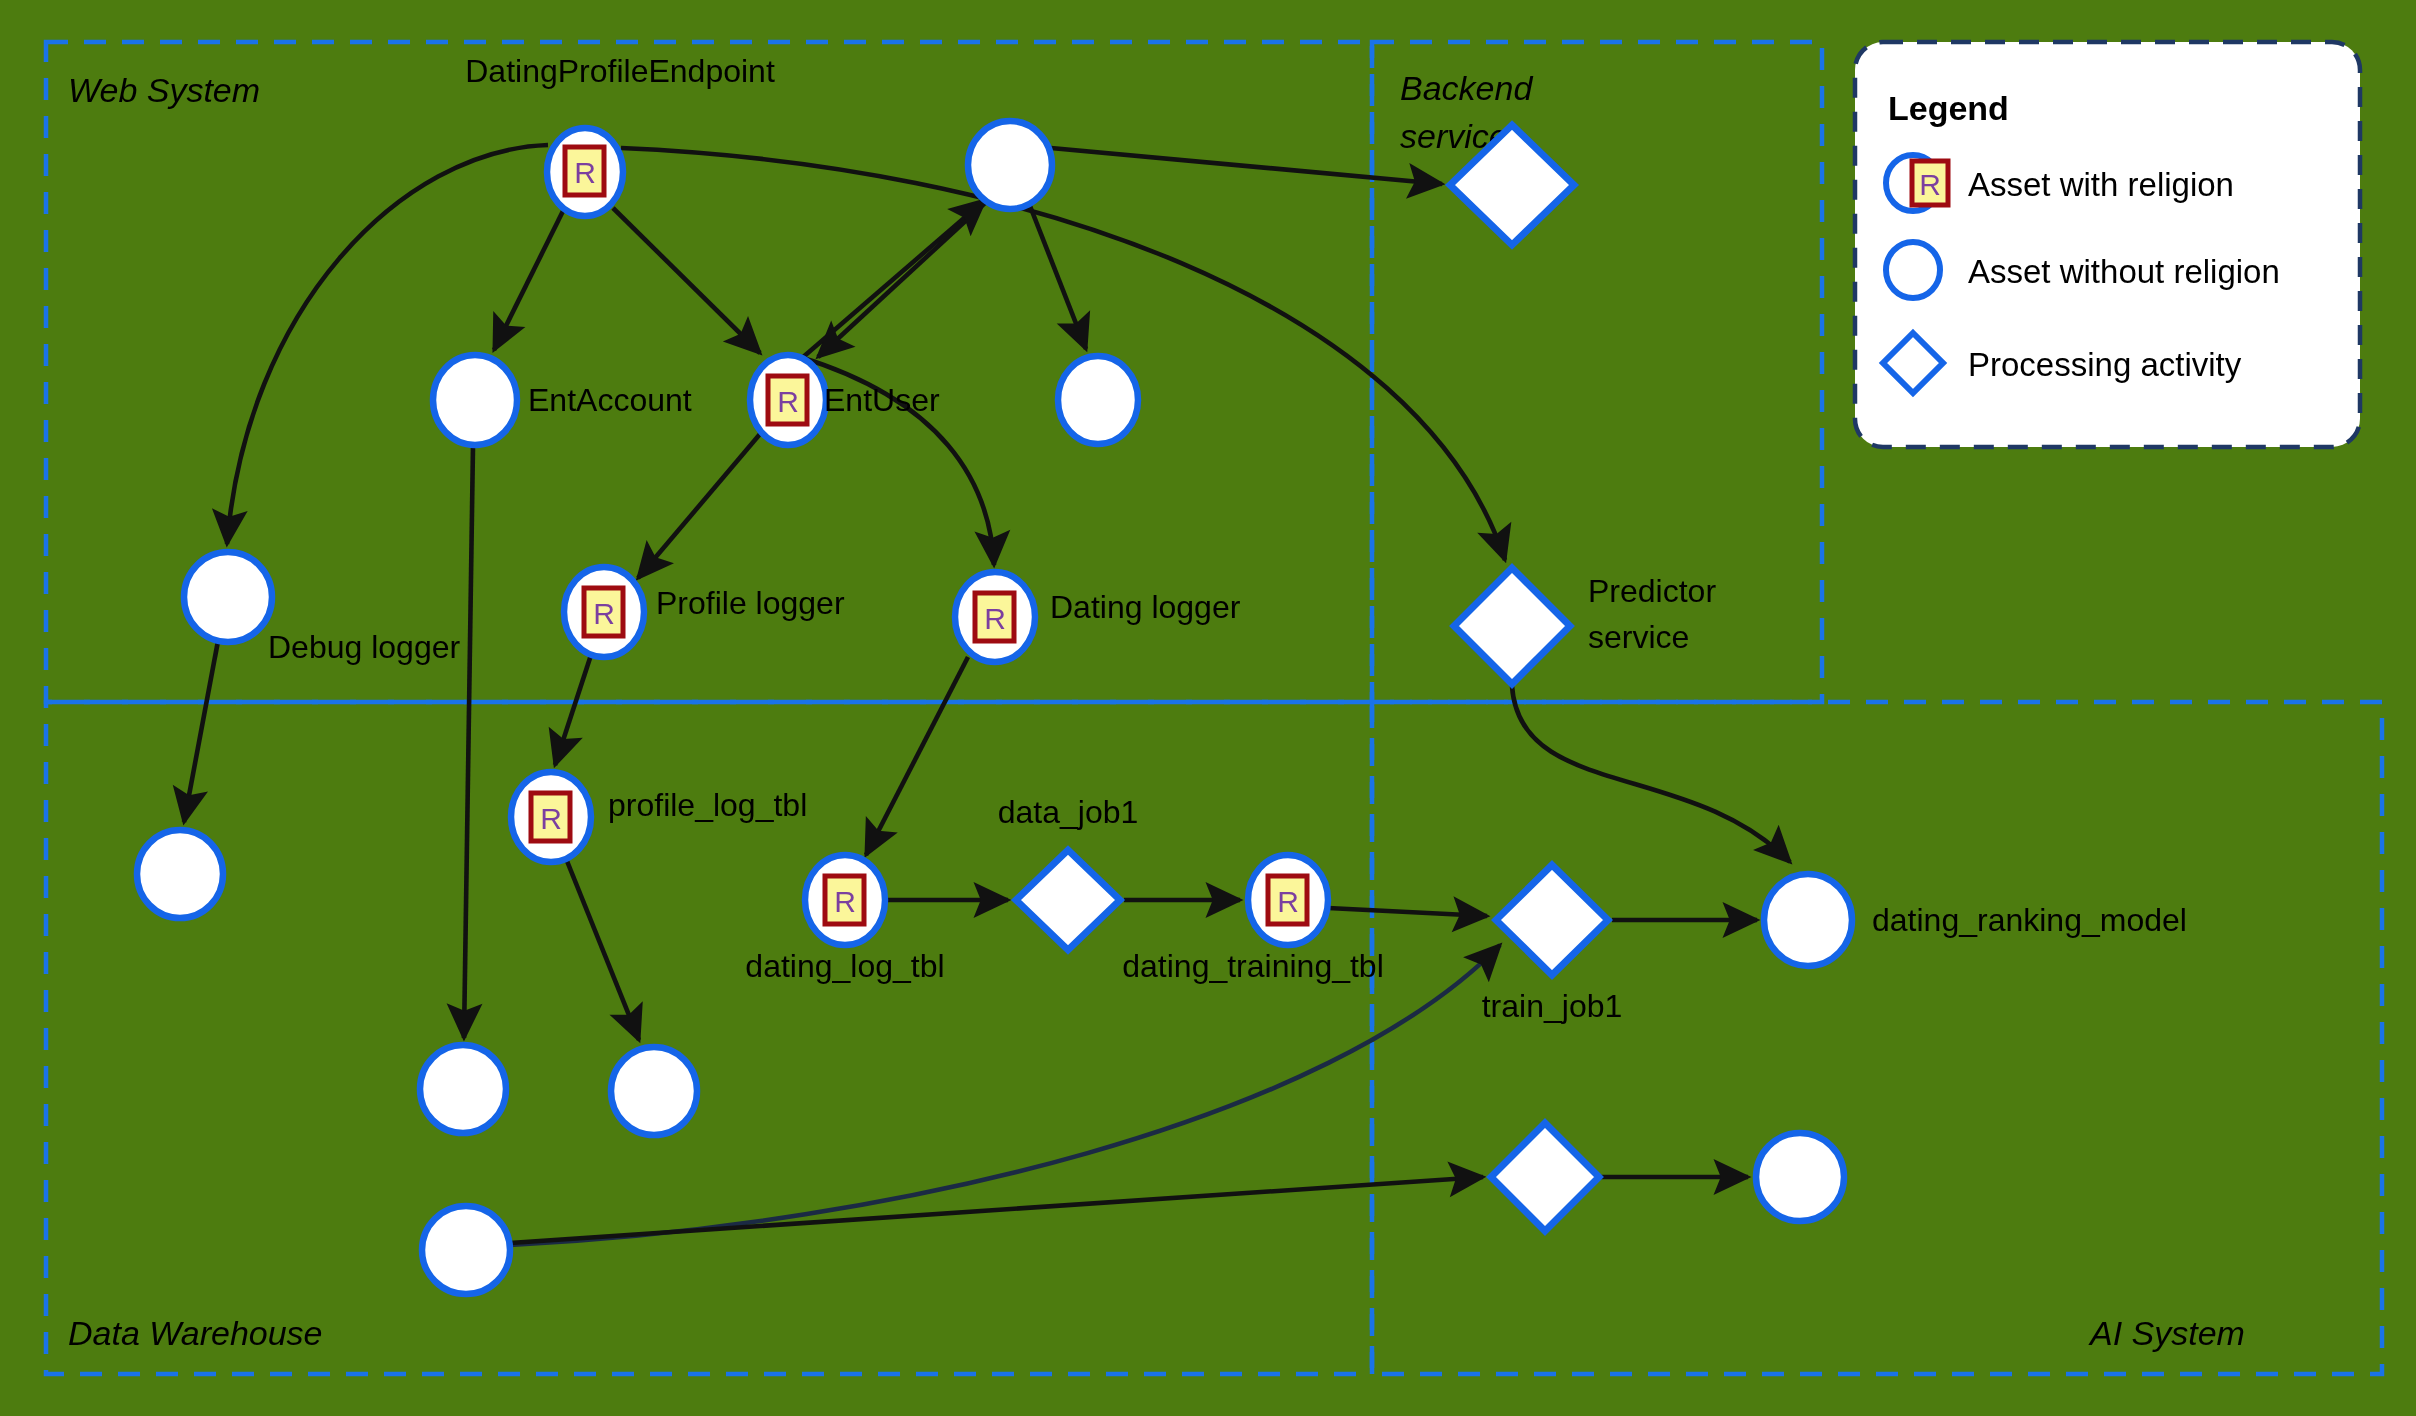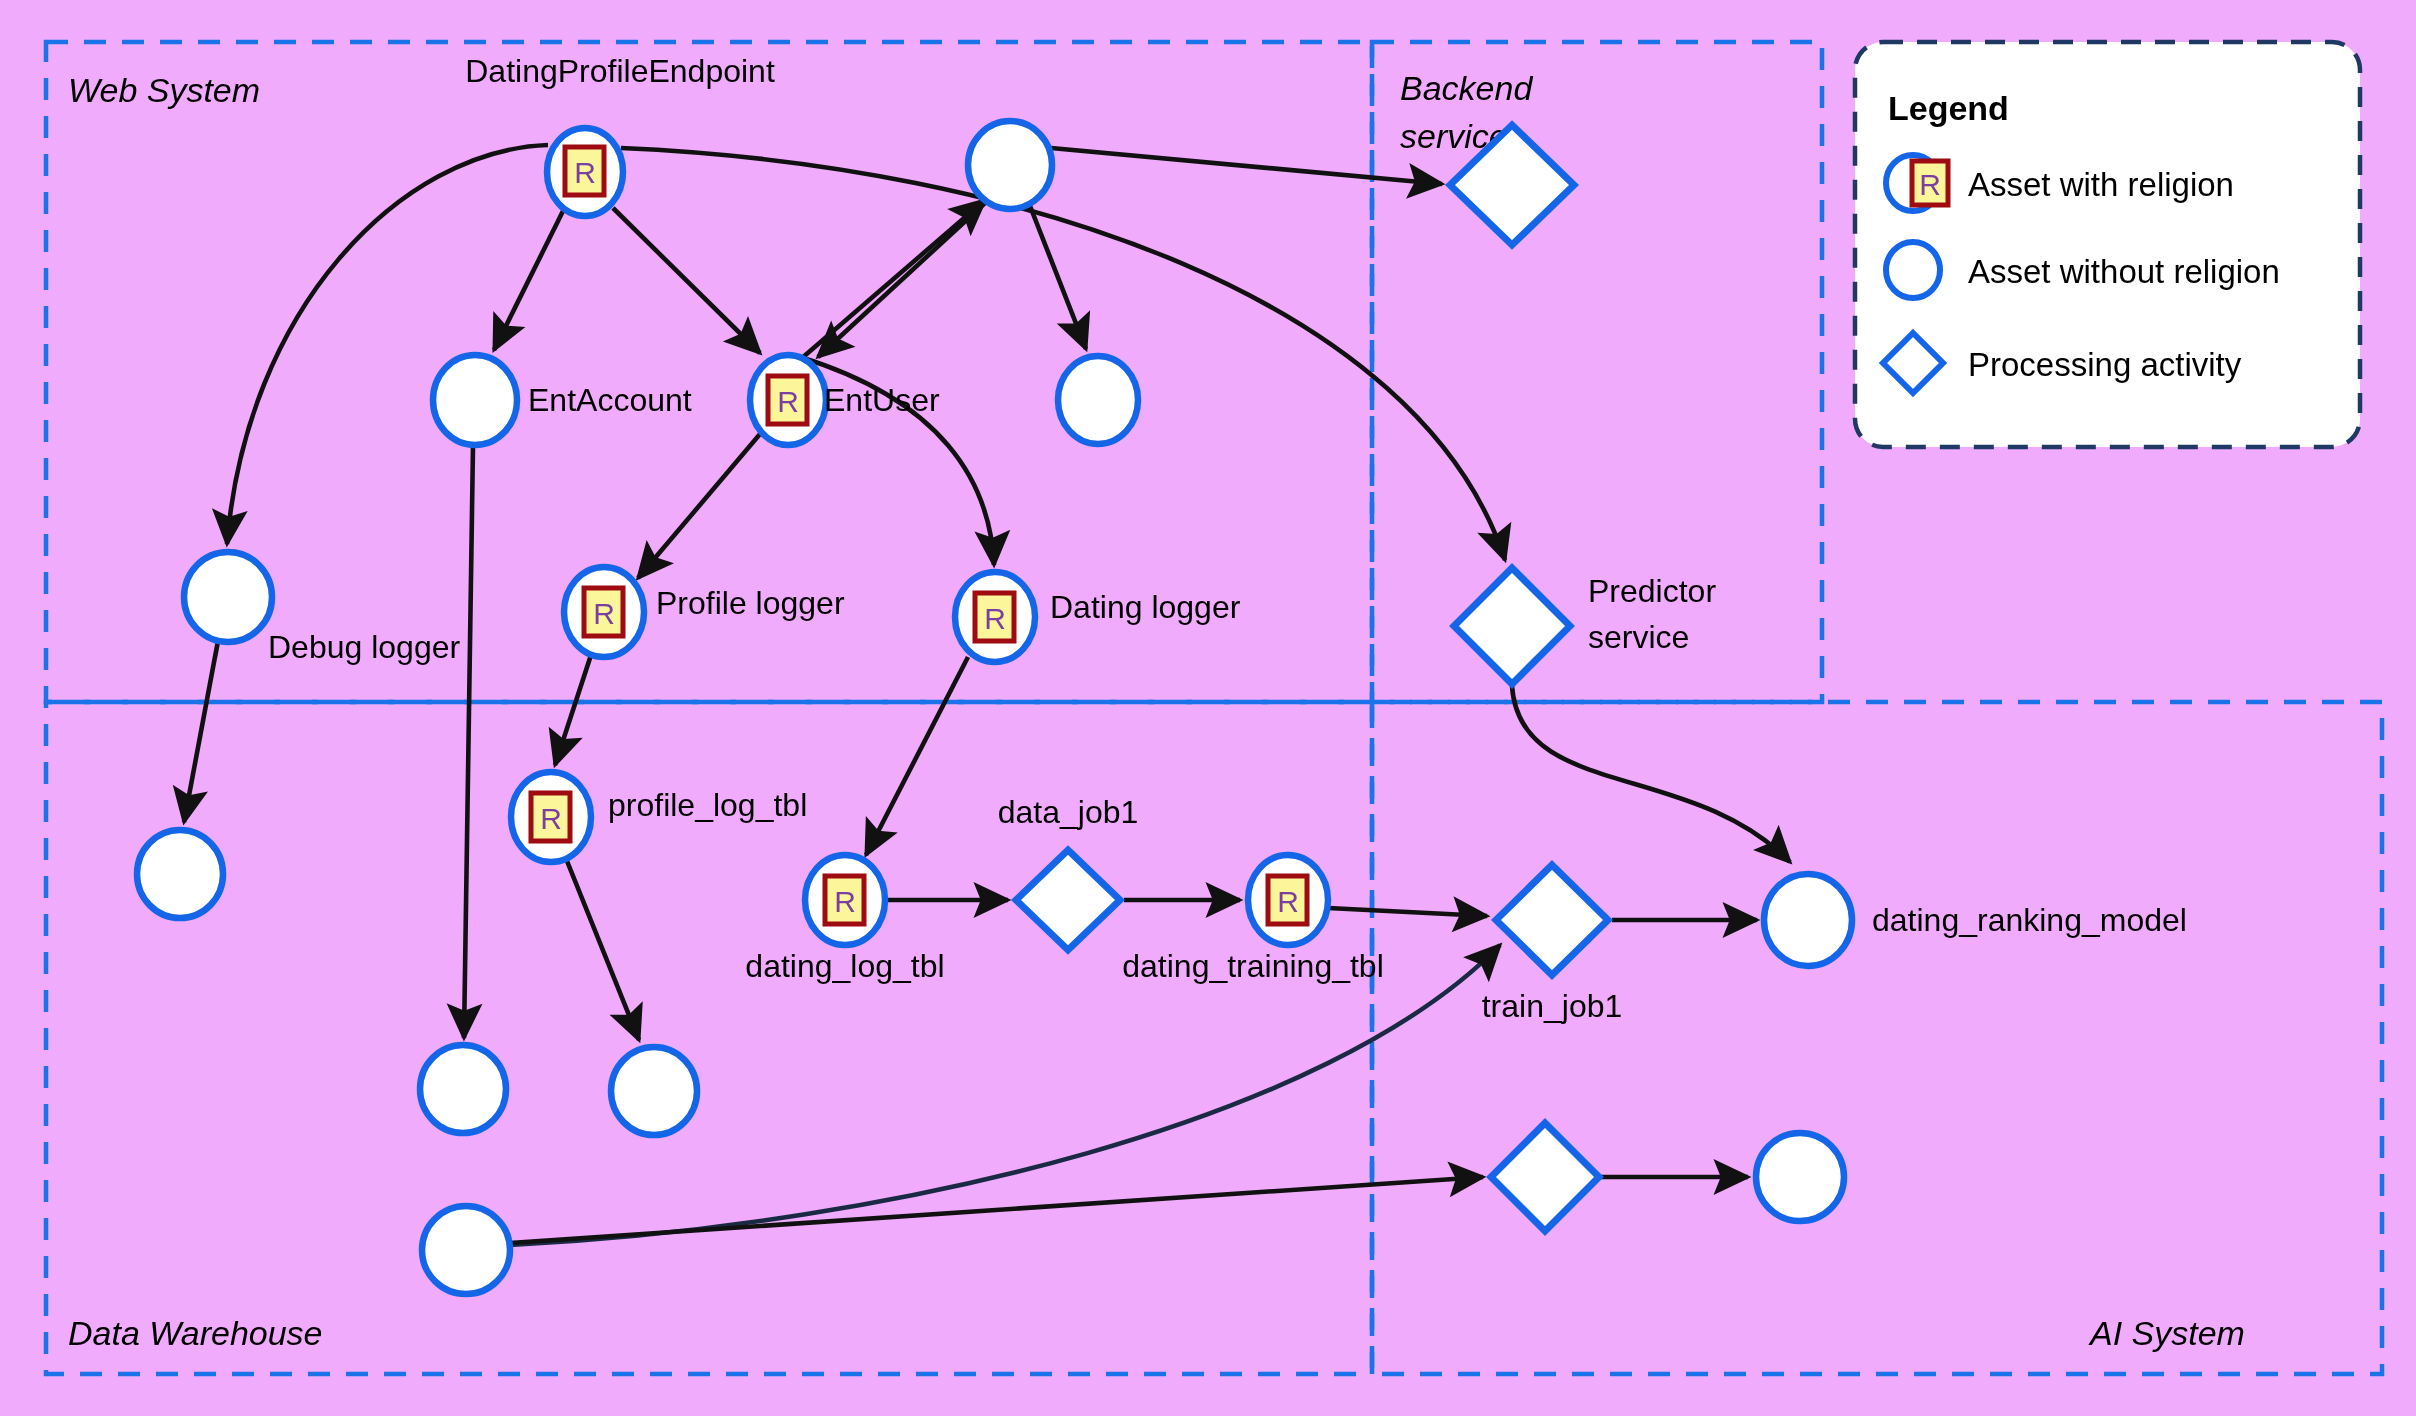--- a/index.html
+++ b/index.html
@@ -1,17 +1,17 @@
 <!DOCTYPE html>
 <html><head>
 <meta charset="utf-8">
 <style>
   html,body{margin:0;padding:0;background:#ffffff;}
   body{font-family:"Liberation Sans",sans-serif;}
-  #stage{position:relative;width:2416px;height:1416px;background:#f0abfc;overflow:hidden;}
+  #stage{position:relative;width:2416px;height:1416px;background:#4d7c0f;overflow:hidden;}
   svg#diagram{position:absolute;left:0;top:0;width:2416px;height:1416px;}
   .zone-label{font-style:italic;font-size:34px;fill:#000;font-family:"Liberation Sans",sans-serif;}
   .node-label{font-size:32px;fill:#000;font-family:"Liberation Sans",sans-serif;}
   .legend-title{font-size:34px;font-weight:bold;fill:#000;font-family:"Liberation Sans",sans-serif;}
   .legend-text{font-size:33px;fill:#000;font-family:"Liberation Sans",sans-serif;}
   .badge-r{font-size:30px;fill:#7b3fa0;font-family:"Liberation Sans",sans-serif;text-anchor:middle;}
 </style>
 </head>
 <body>
 

